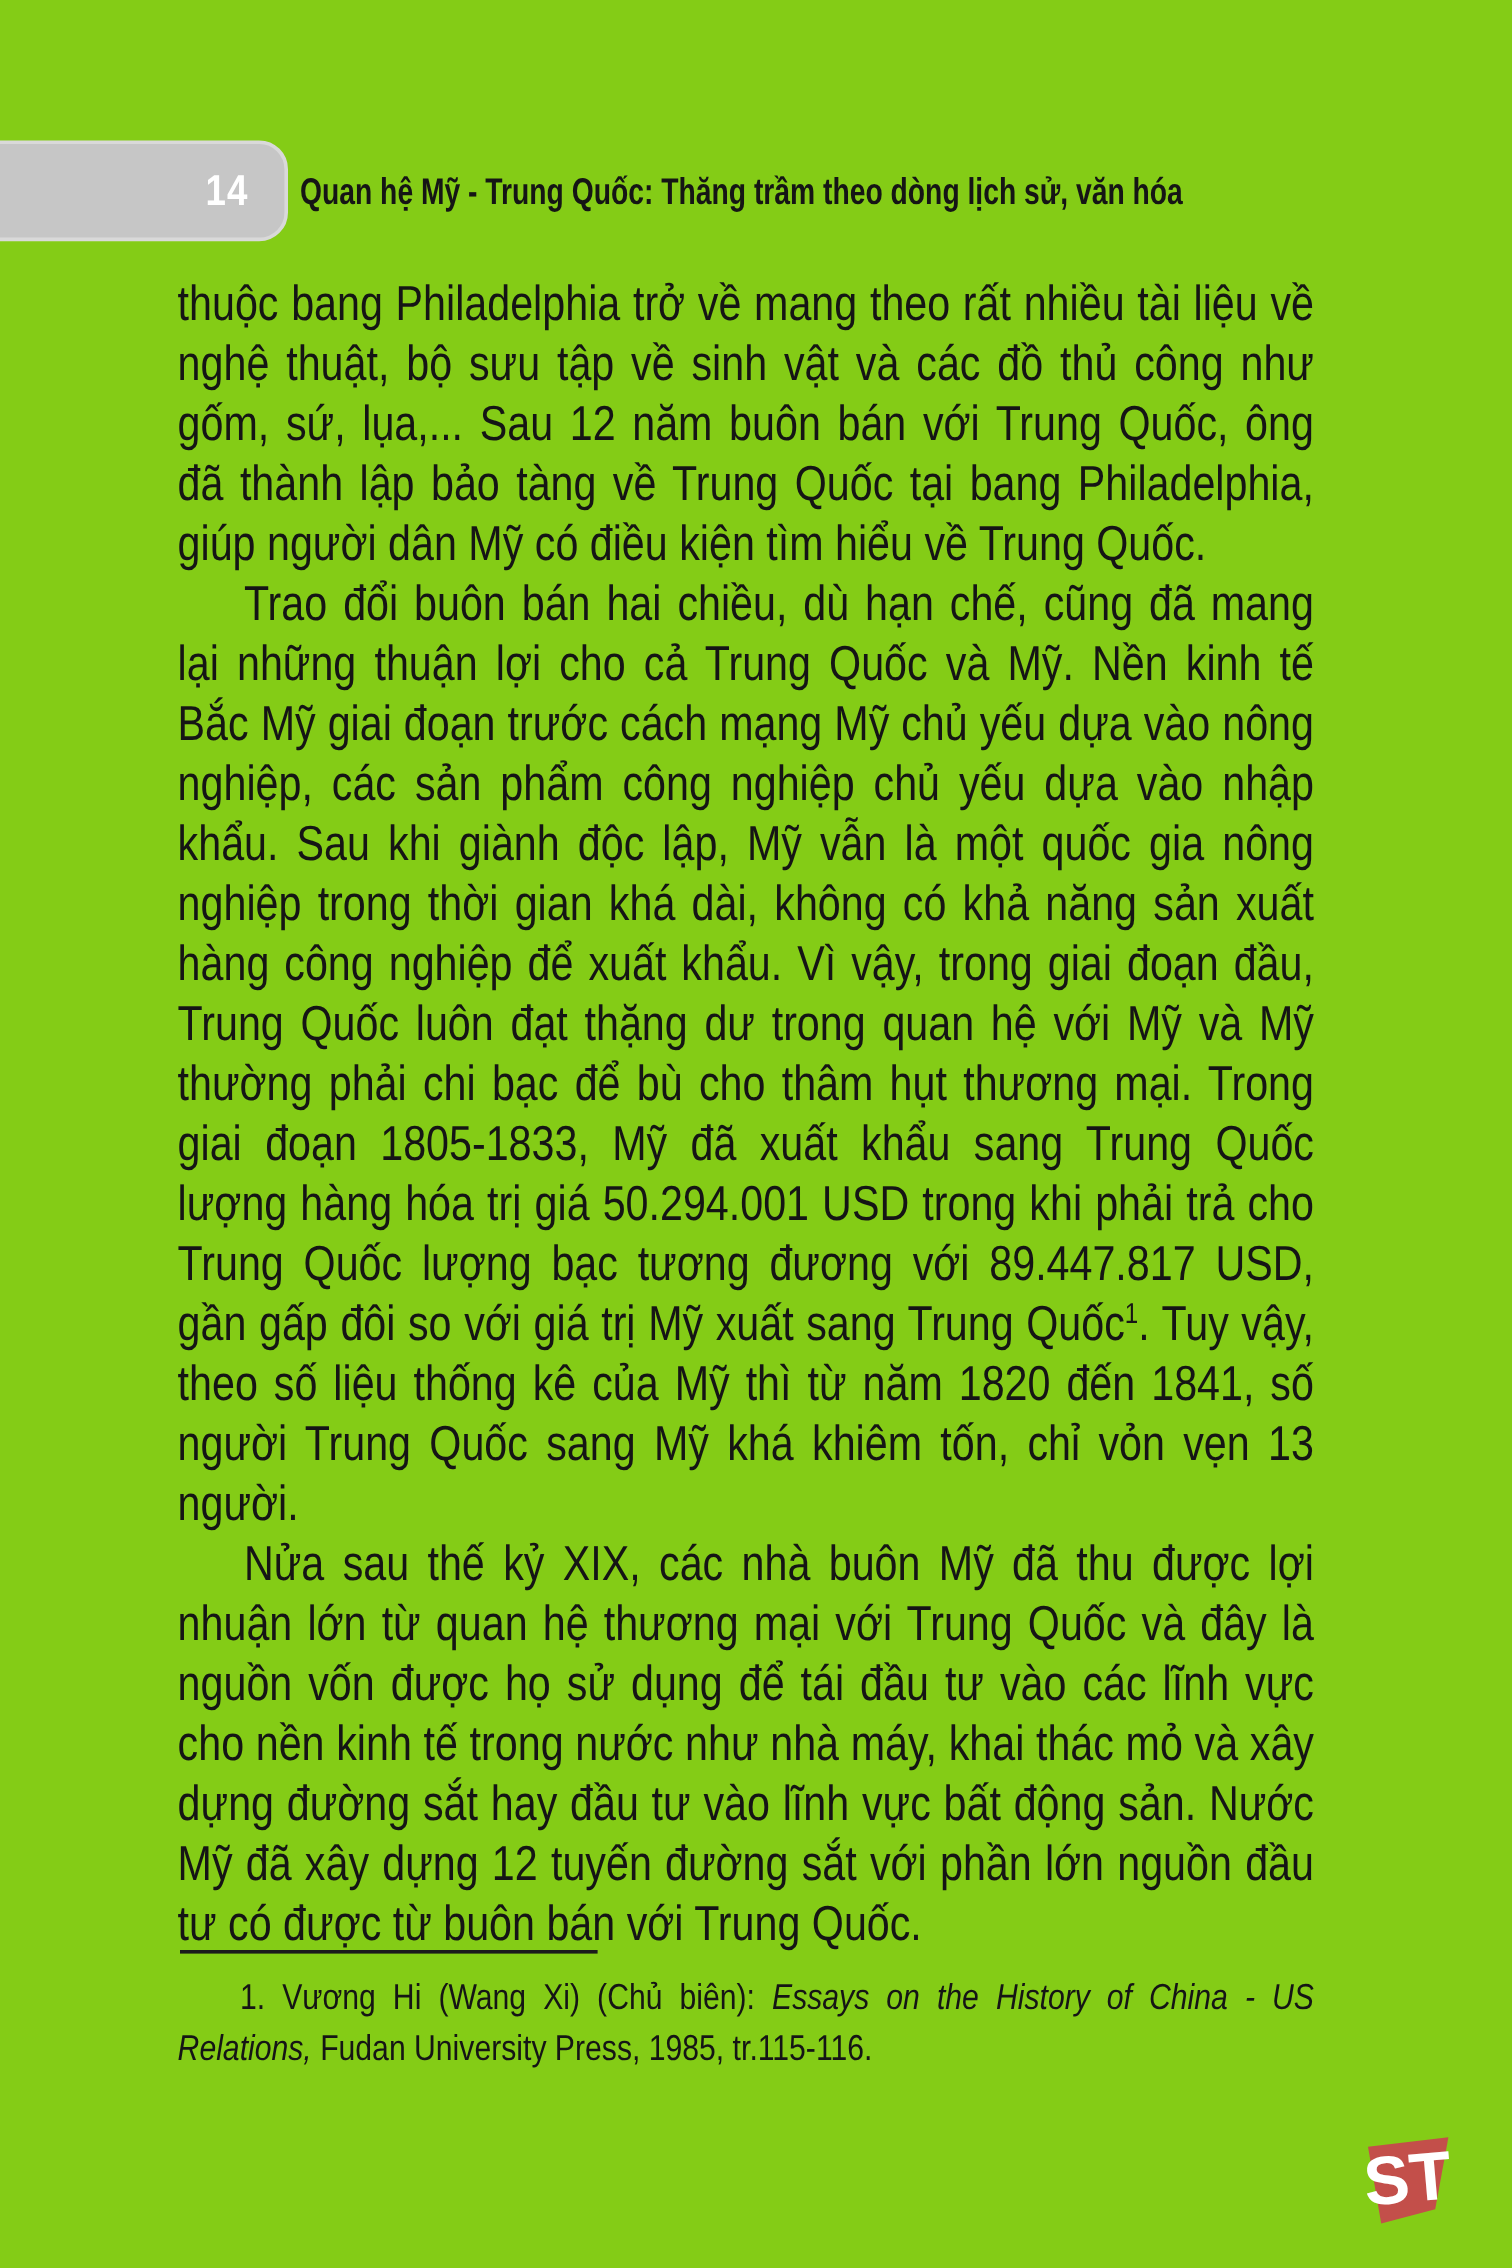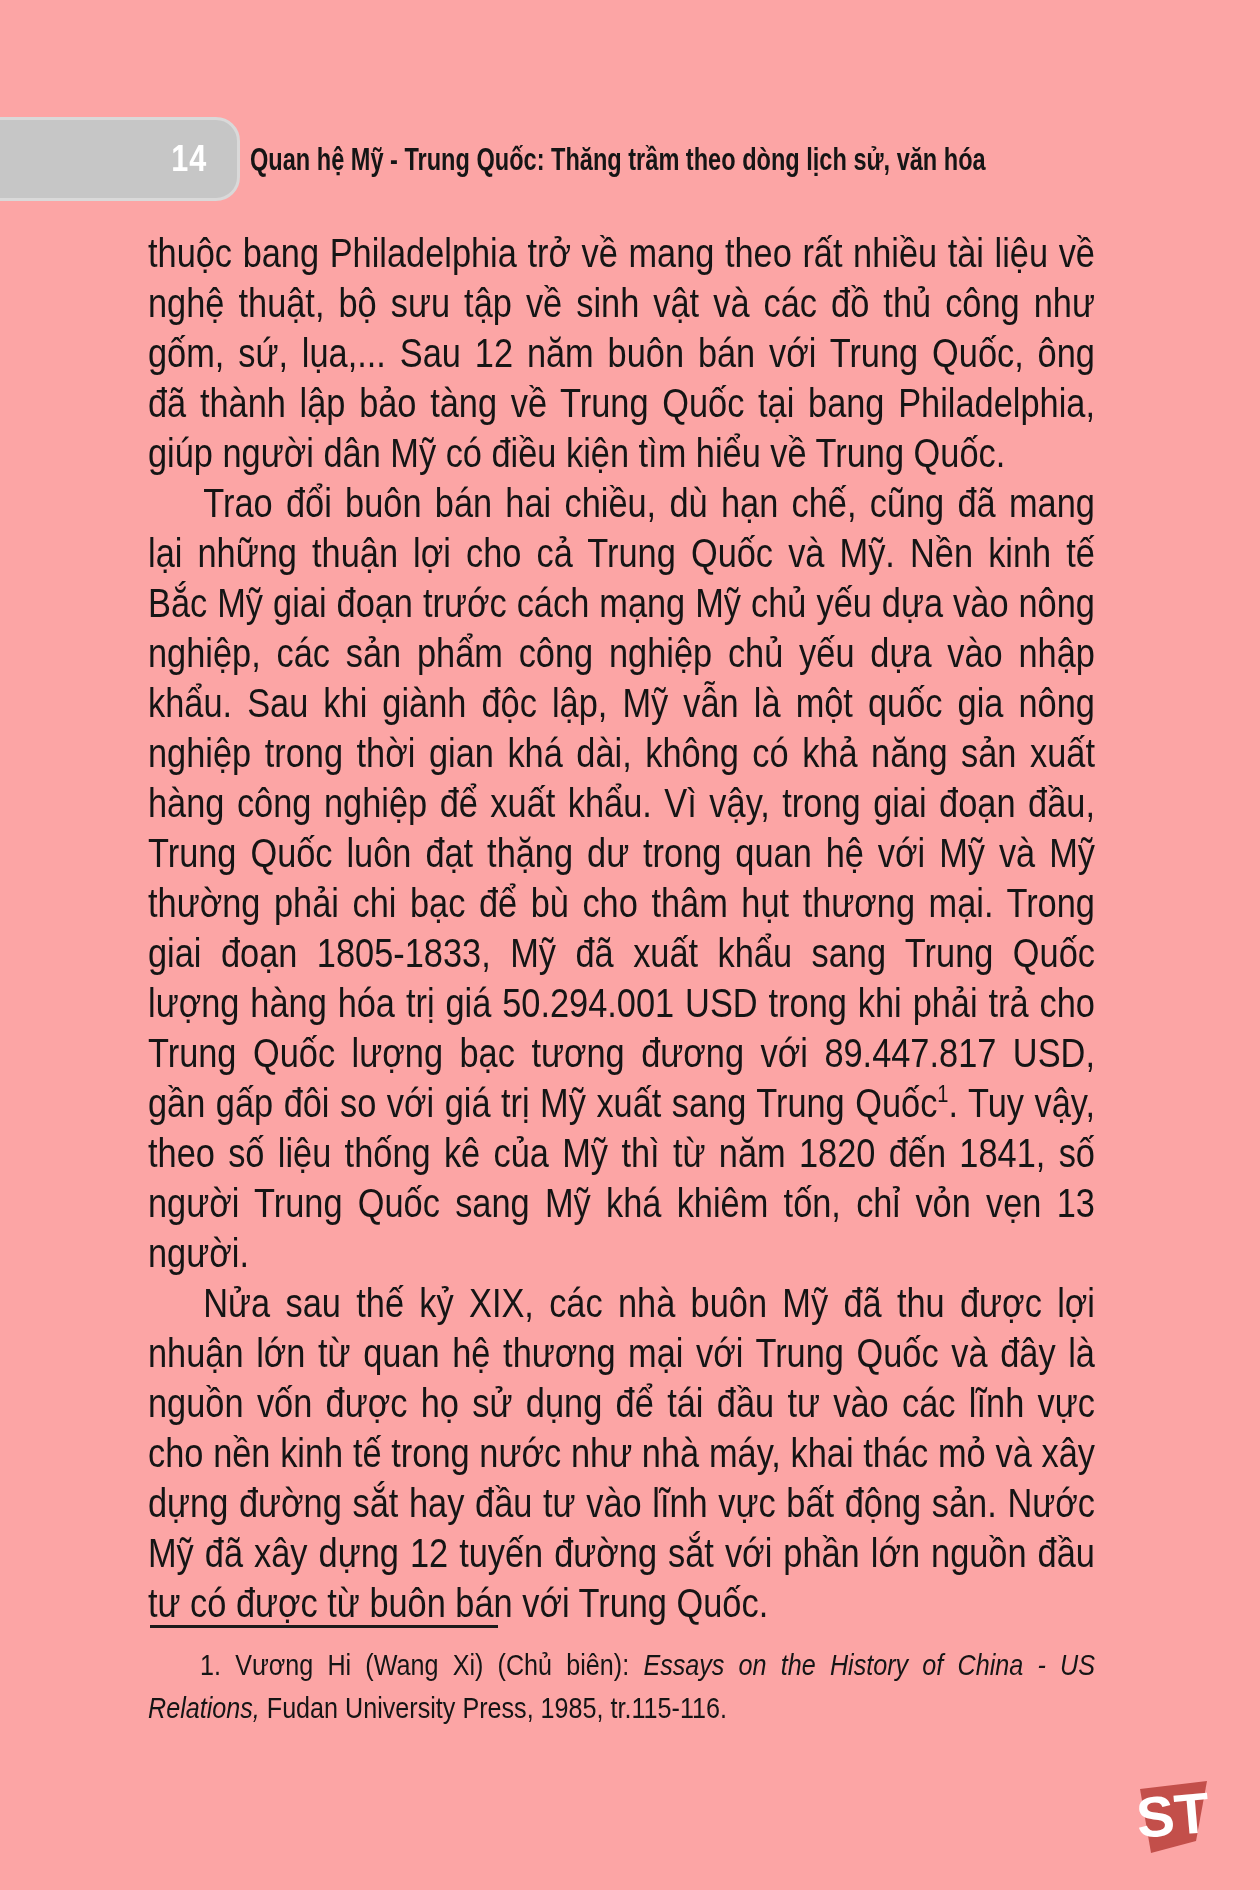--- a/index.html
+++ b/index.html
@@ -4,21 +4,21 @@
 <style>
   html, body { margin: 0; padding: 0; }
   body {
     width: 1260px; height: 1890px;
     background: #ffffff;
     overflow: hidden;
     font-family: "Liberation Sans", sans-serif;
     color: #151515;
     position: relative;
   }
-  .page { position: absolute; inset: 0; background: #fca5a5; padding-left: 44px; }
+  .page { position: absolute; inset: 0; background: #84cc16; padding-left: 44px; }
 
   
   .page-num-box {
     position: absolute;
     left: -36px; top: 117px;
     width: 276px; height: 84px;
     box-sizing: border-box;
     background: #c6c6c6;
     border: 3px solid #d9d9d9;
     border-radius: 24px;

